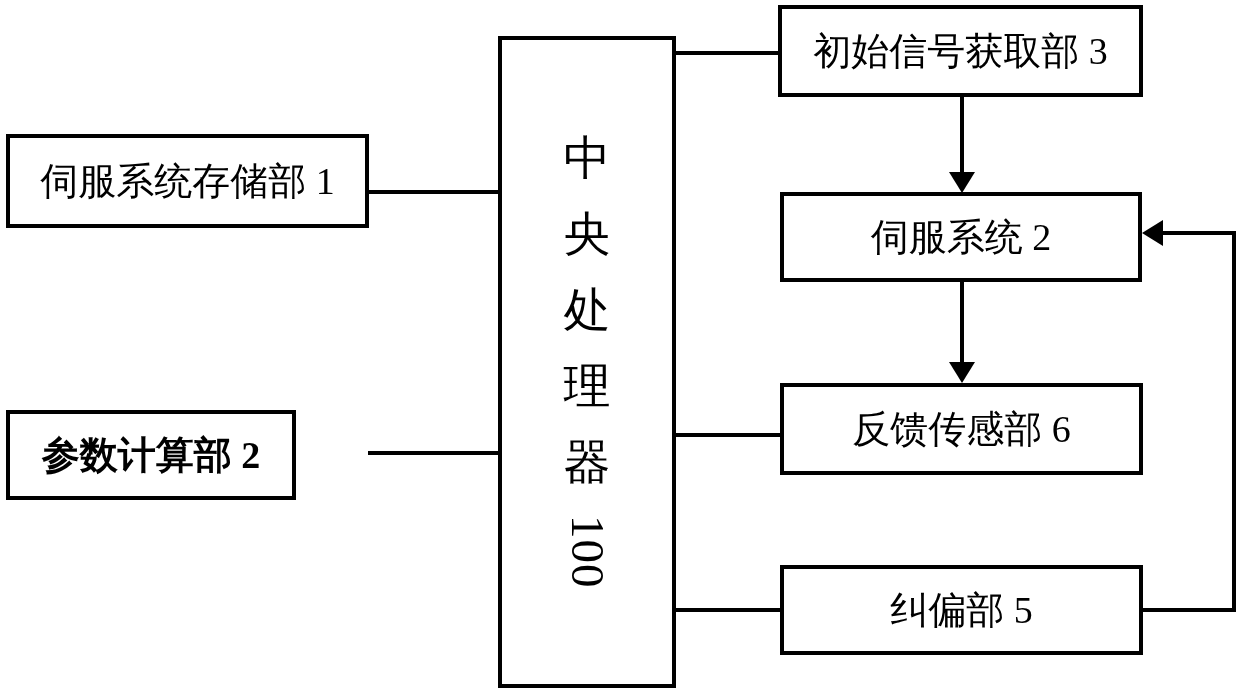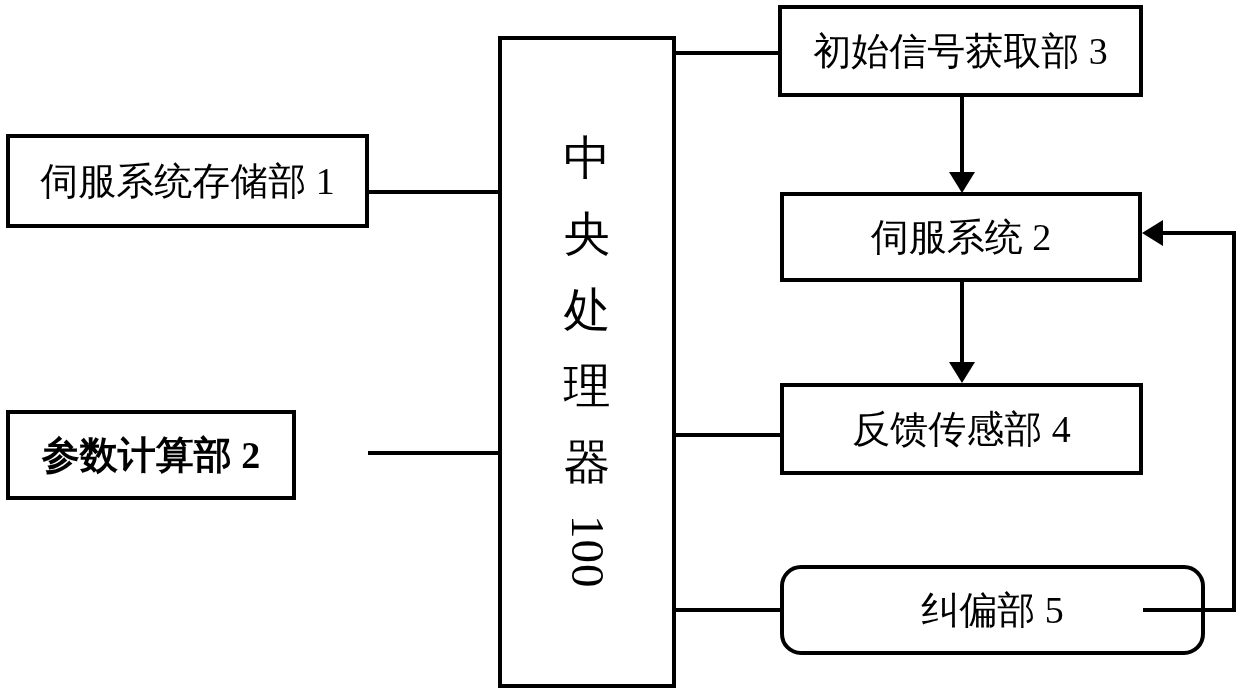--- a/index.html
+++ b/index.html
@@ -34,21 +34,21 @@
   }
   
   .box-servo-storage { left: 6px;  top: 134px; width: 363px; height: 94px; }
   .box-param-calc    { left: 6px;  top: 410px; width: 290px; height: 90px; font-weight: bold; }
   
   .box-cpu           { left: 498px; top: 36px; width: 178px; height: 652px; }
   
   .box-initial-signal  { left: 778px; top: 5px;   width: 365px; height: 92px; }
   .box-servo-system    { left: 780px; top: 192px; width: 362px; height: 90px; }
   .box-feedback-sensor { left: 780px; top: 383px; width: 363px; height: 92px; }
-  .box-correction      { left: 780px; top: 565px; width: 425px; height: 90px; border-radius: 21px; }
+  .box-correction      { left: 780px; top: 565px; width: 363px; height: 90px; }
 
   .cpu-label {
     display: flex;
     flex-direction: column;
     align-items: center;
     gap: 29px;
     font-size: 47px;
   }
   .cpu-char { display: block; line-height: 1; }
   .cpu-num {
@@ -108,21 +108,21 @@
 
   <div class="node box-initial-signal">
     <span>初始信号获取部 3</span>
   </div>
 
   <div class="node box-servo-system">
     <span>伺服系统 2</span>
   </div>
 
   <div class="node box-feedback-sensor">
-    <span>反馈传感部 4</span>
+    <span>反馈传感部 6</span>
   </div>
 
   <div class="node box-correction">
     <span>纠偏部 5</span>
   </div>
 
   <div class="h-line" style="left:369px; top:190px; width:129px;"></div>
 
   <div class="h-line" style="left:368px; top:451px; width:130px;"></div>
 

